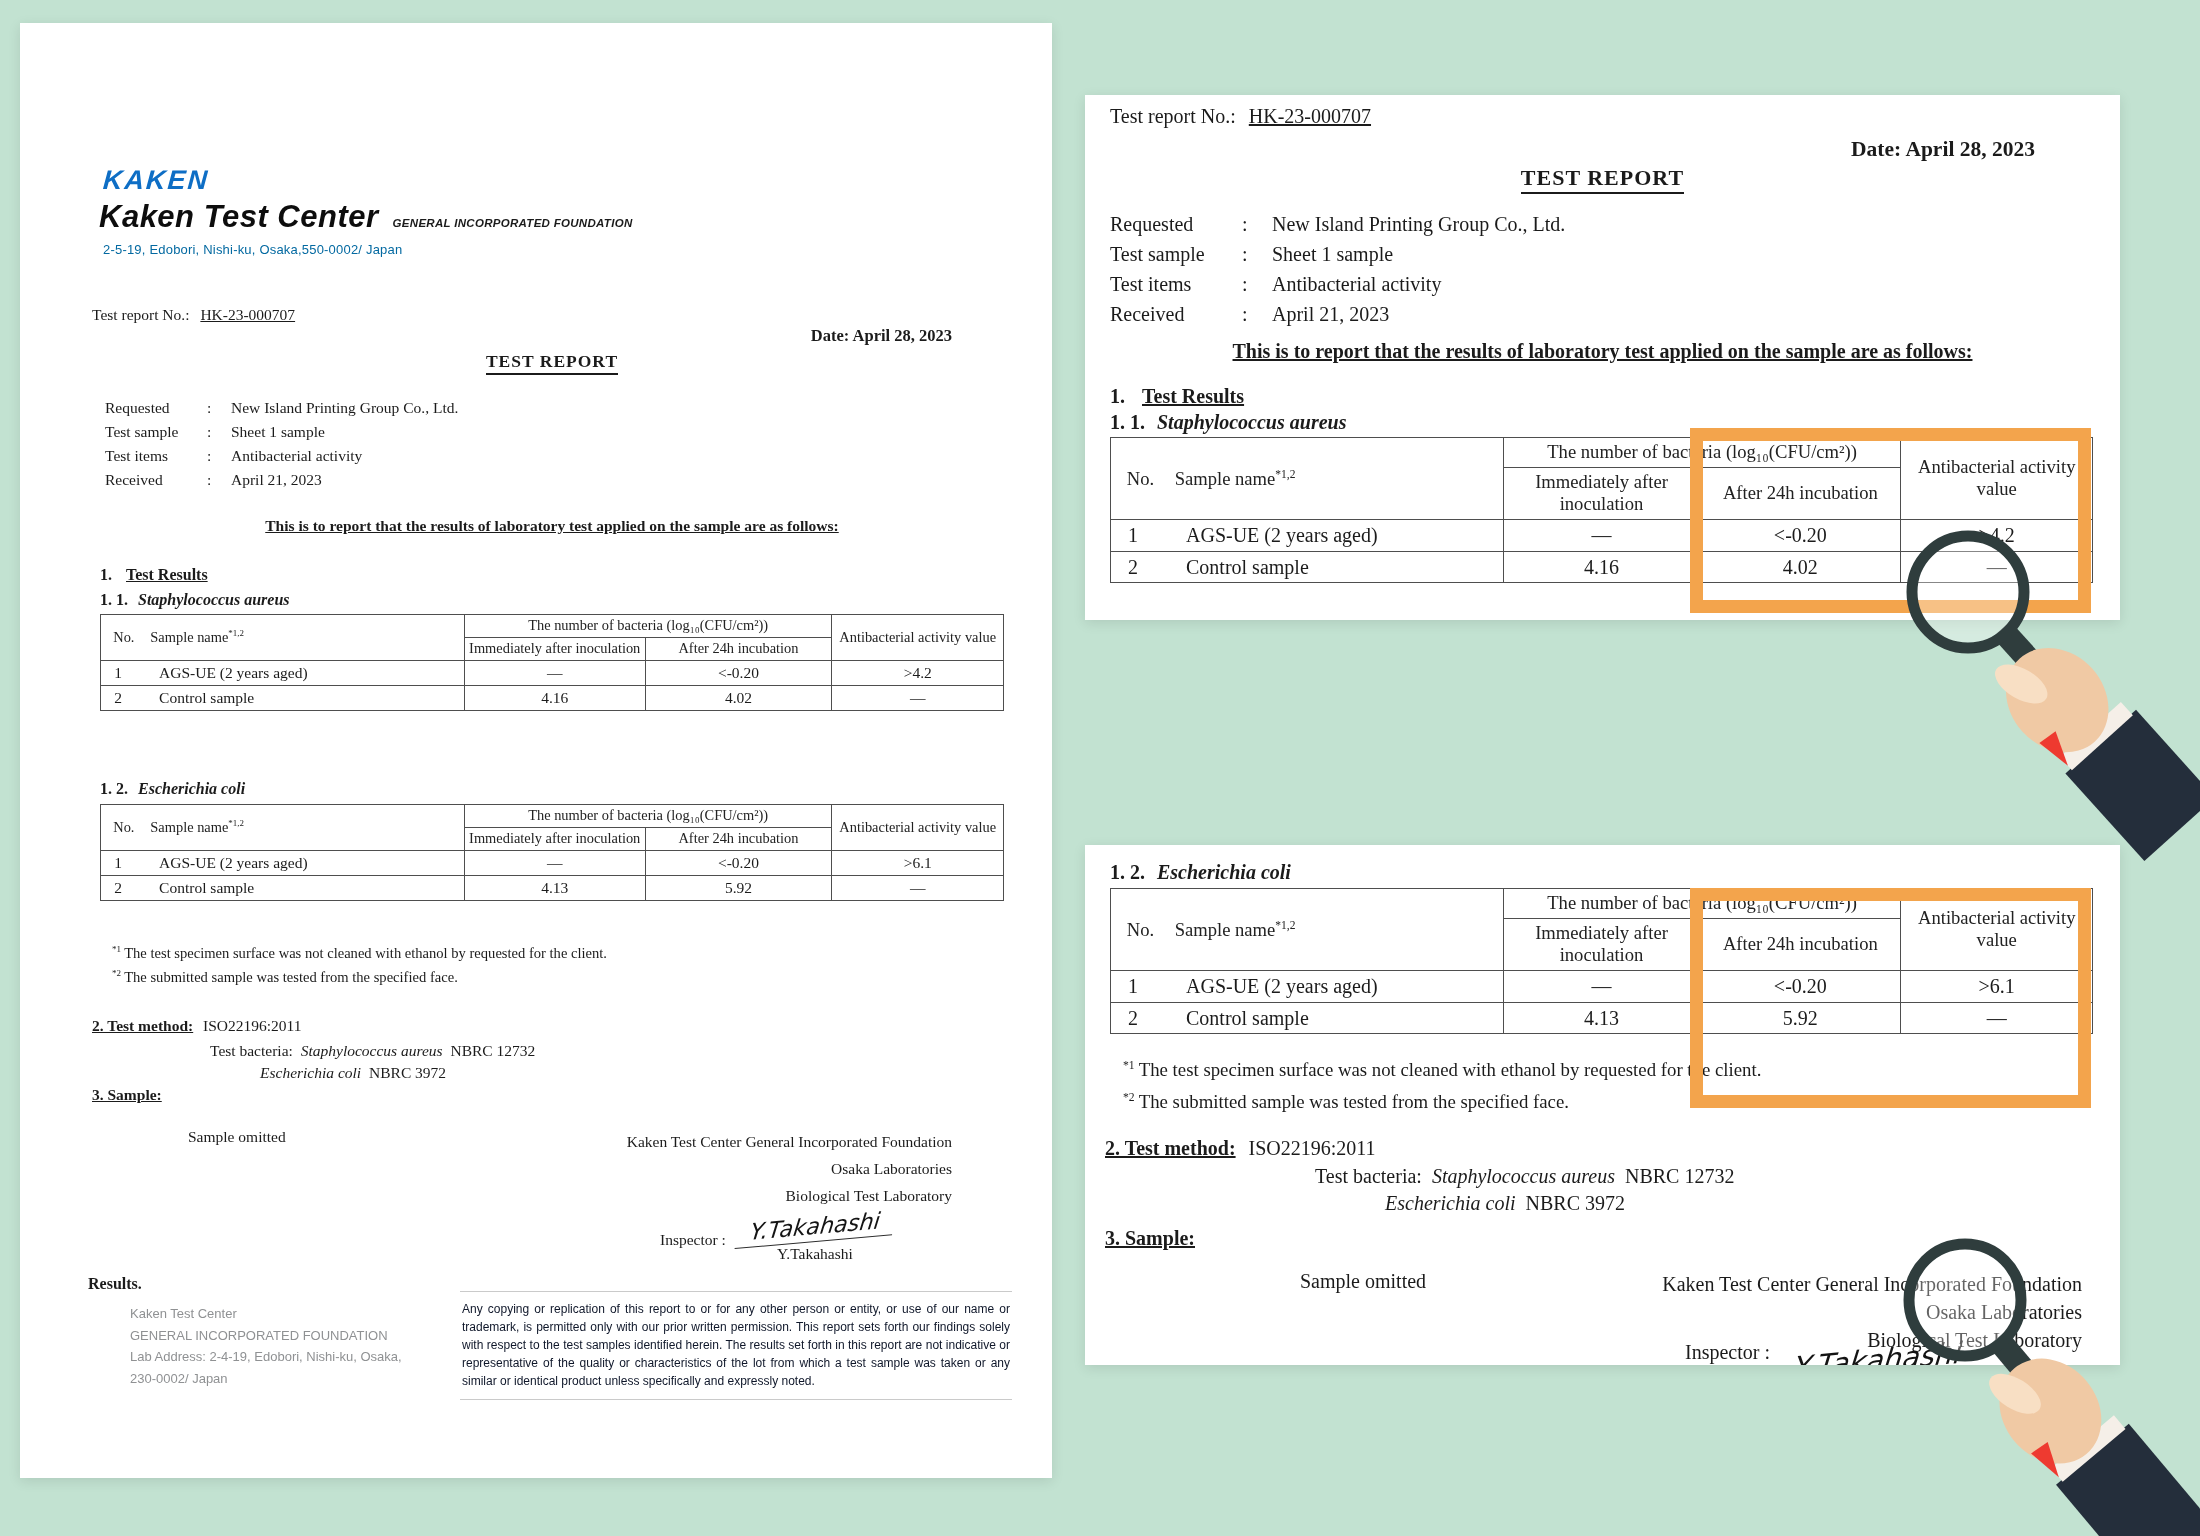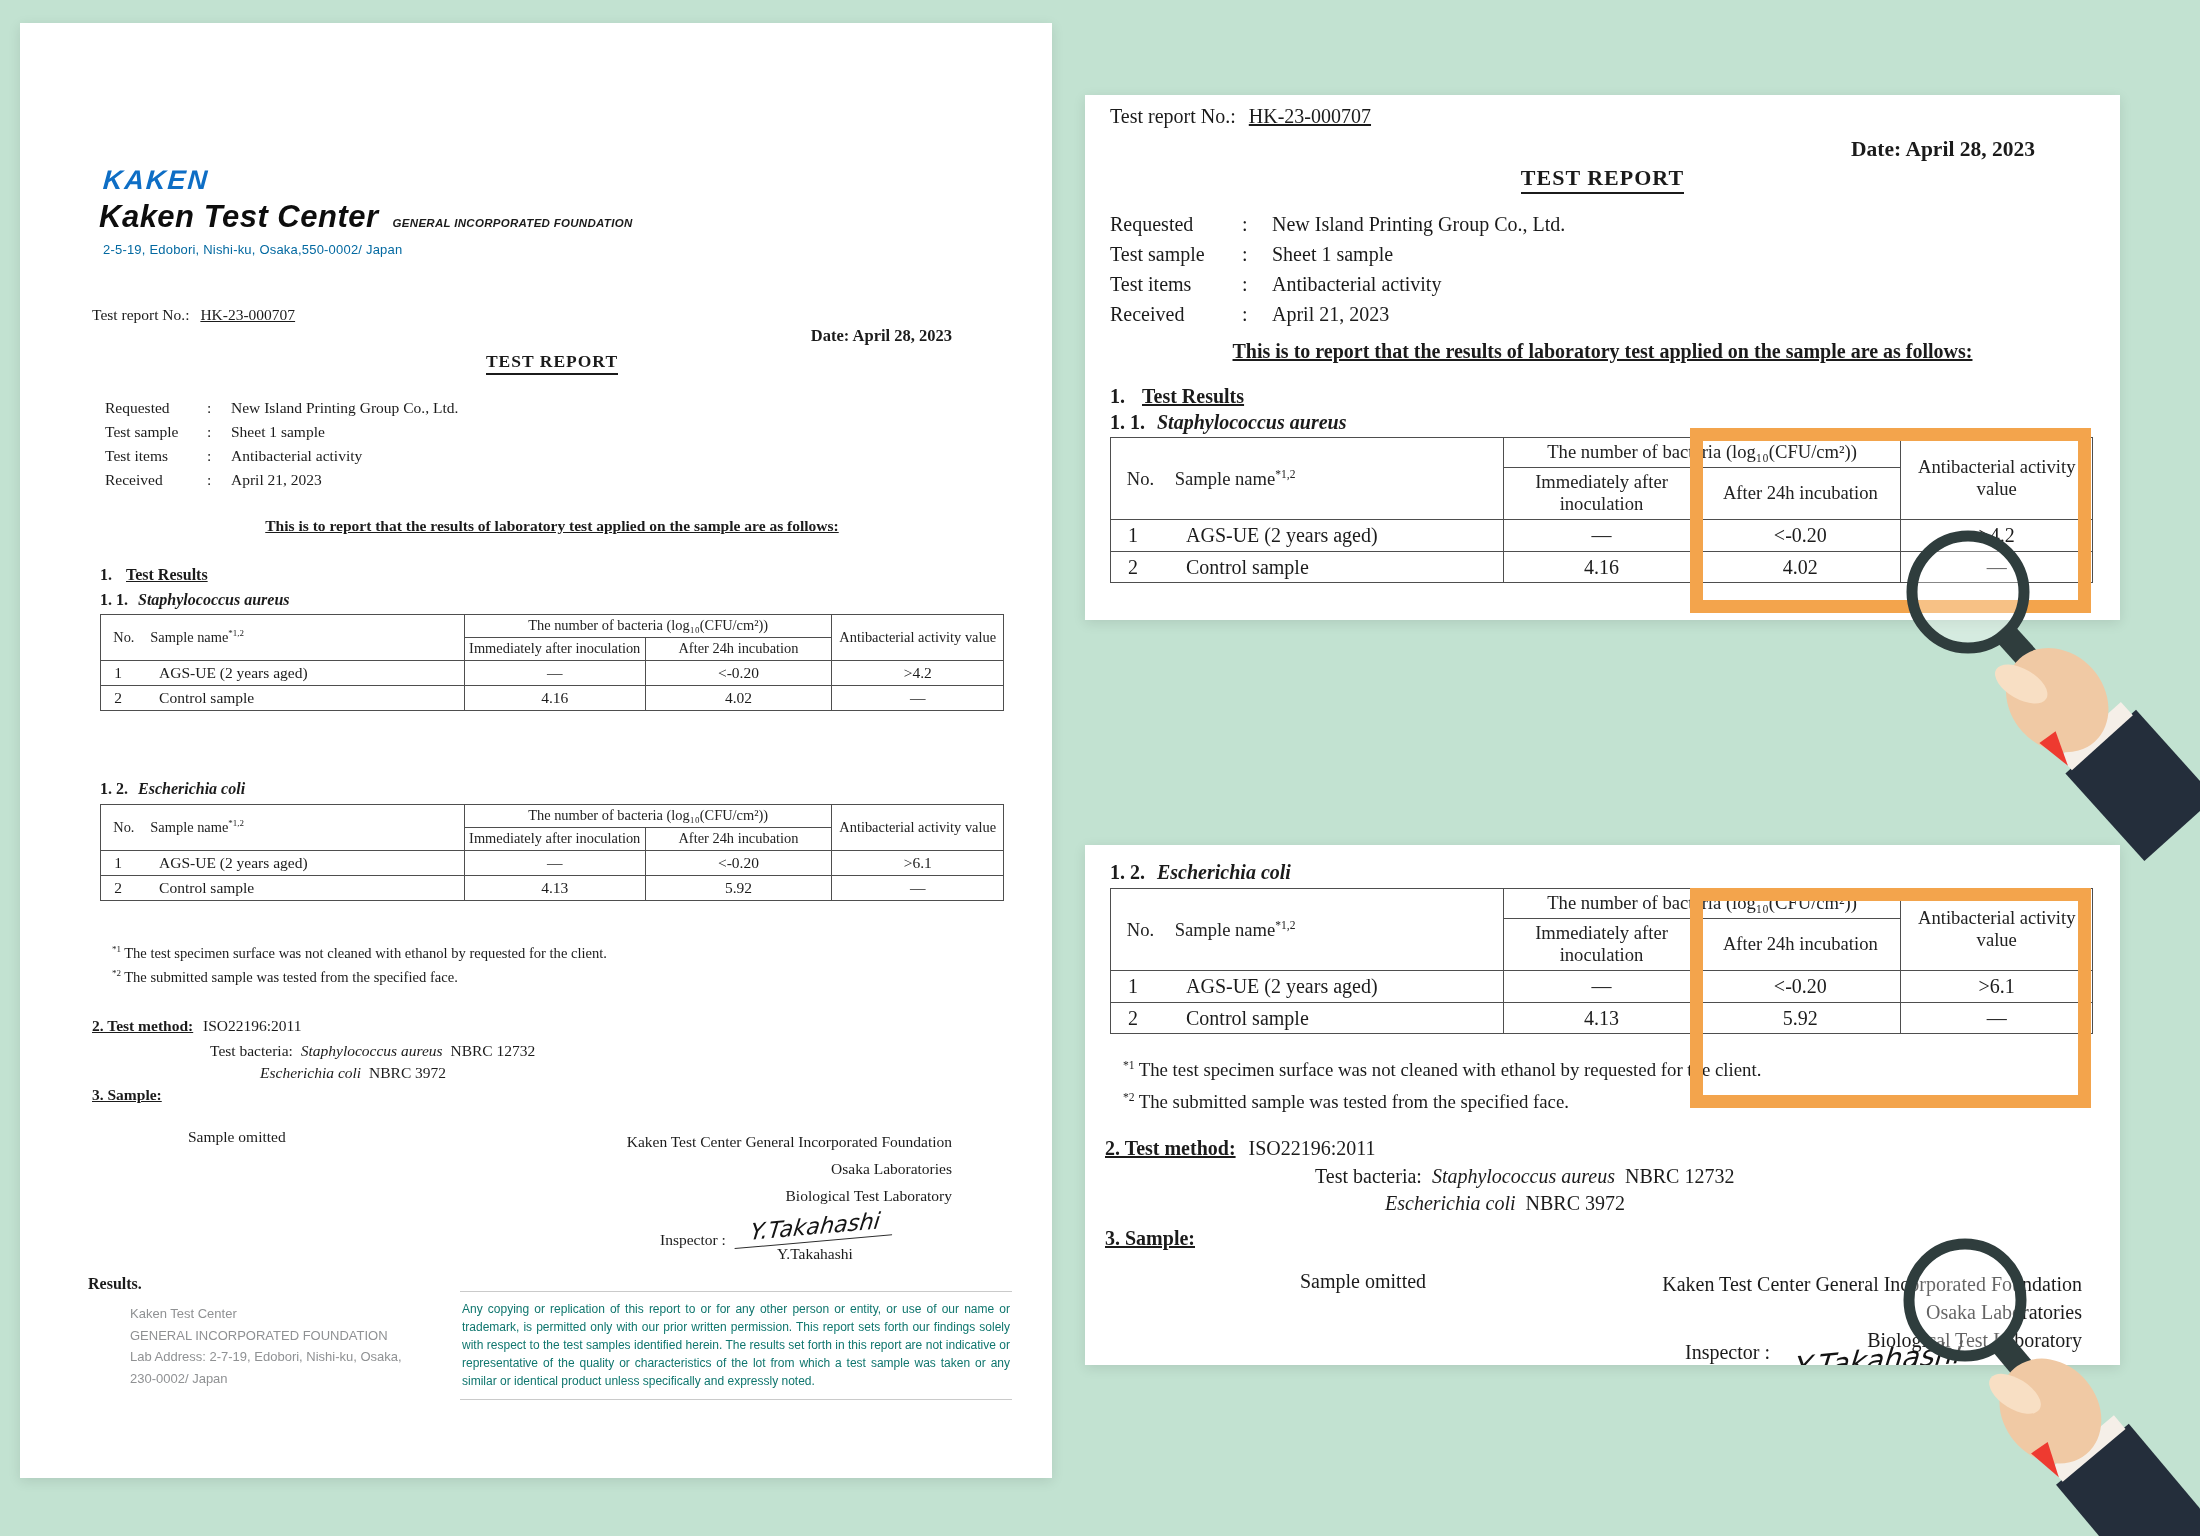--- a/index.html
+++ b/index.html
@@ -74,21 +74,21 @@
   }
   .sig-line { border-bottom:1.6px solid #2c2c2c; }
   .sig-name { margin-top:3px; }
 
   
   .period { font-weight:bold; font-size:16px; }
   .footer-gray { font-family:"Liberation Sans","DejaVu Sans",sans-serif;
                  font-size:13px; color:#8f9193; line-height:21.5px; }
   .disclaimer {
     font-family:"Liberation Sans","DejaVu Sans",sans-serif;
-    font-size:12px; color:#0f766e; line-height:1.5; text-align:justify;
+    font-size:12px; color:#0f172a; line-height:1.5; text-align:justify;
     border-top:1px solid #cacaca; border-bottom:1px solid #cacaca;
     padding:8px 2px 9px 2px;
   }
 
   
   .rp { font-size:20px; }
   .rp .doc-title { border-bottom-width:2.5px; }
   .highlight-box {
     position:absolute; border:13px solid #f3a44c; background:transparent;
     pointer-events:none; z-index:5;
@@ -267,21 +267,21 @@
       <span class="sig sig-line">Y.Takahashi</span>
       <span class="sig-name" style="display:block;">Y.Takahashi</span>
     </span>
   </div>
 
   <div class="abs period" style="left:68px; top:1252px;">Results.</div>
 
   <div class="abs footer-gray" style="left:110px; top:1280px;">
     <div>Kaken Test Center</div>
     <div>GENERAL INCORPORATED FOUNDATION</div>
-    <div>Lab Address: 2-7-19, Edobori, Nishi-ku, Osaka,</div>
+    <div>Lab Address: 2-4-19, Edobori, Nishi-ku, Osaka,</div>
     <div>230-0002/ Japan</div>
   </div>
 
   <div class="abs disclaimer" style="left:440px; top:1268px; width:548px;">Any copying or replication of this report to or for any other person or entity, or use of our name or trademark, is permitted only with our prior written permission.  This report sets forth our findings solely with respect to the test samples identified herein.  The results set forth in this report are not indicative or representative of the quality or characteristics of the lot from which a test sample was taken or any similar or identical product unless specifically and expressly noted.</div>
 </div>
 
 <div id="panel-top" class="sheet rp">
 
   <div class="abs" style="left:25px; top:10px;">
     <span>Test report No.:</span>

